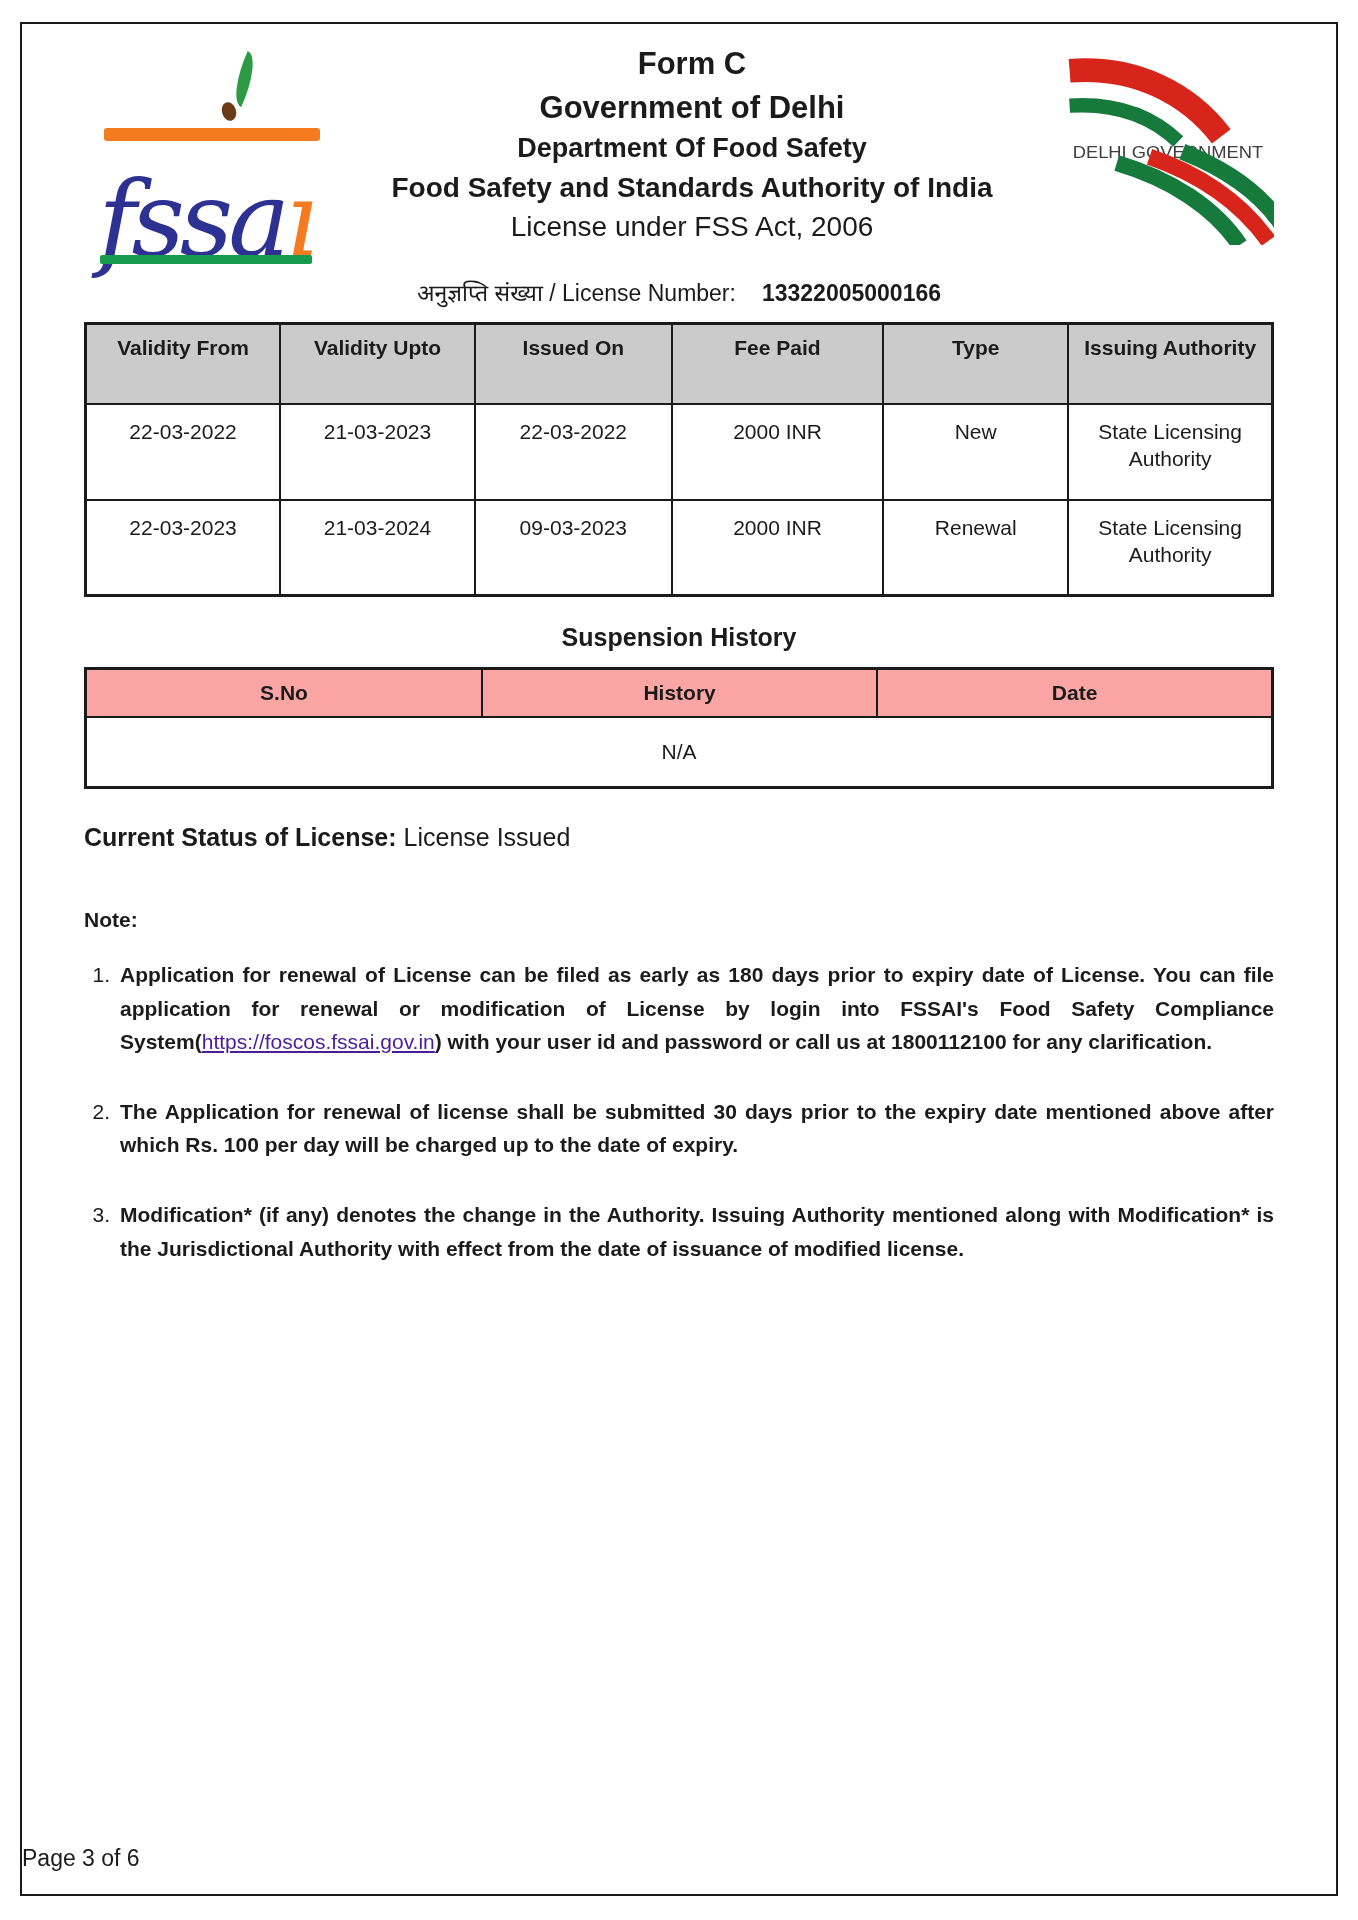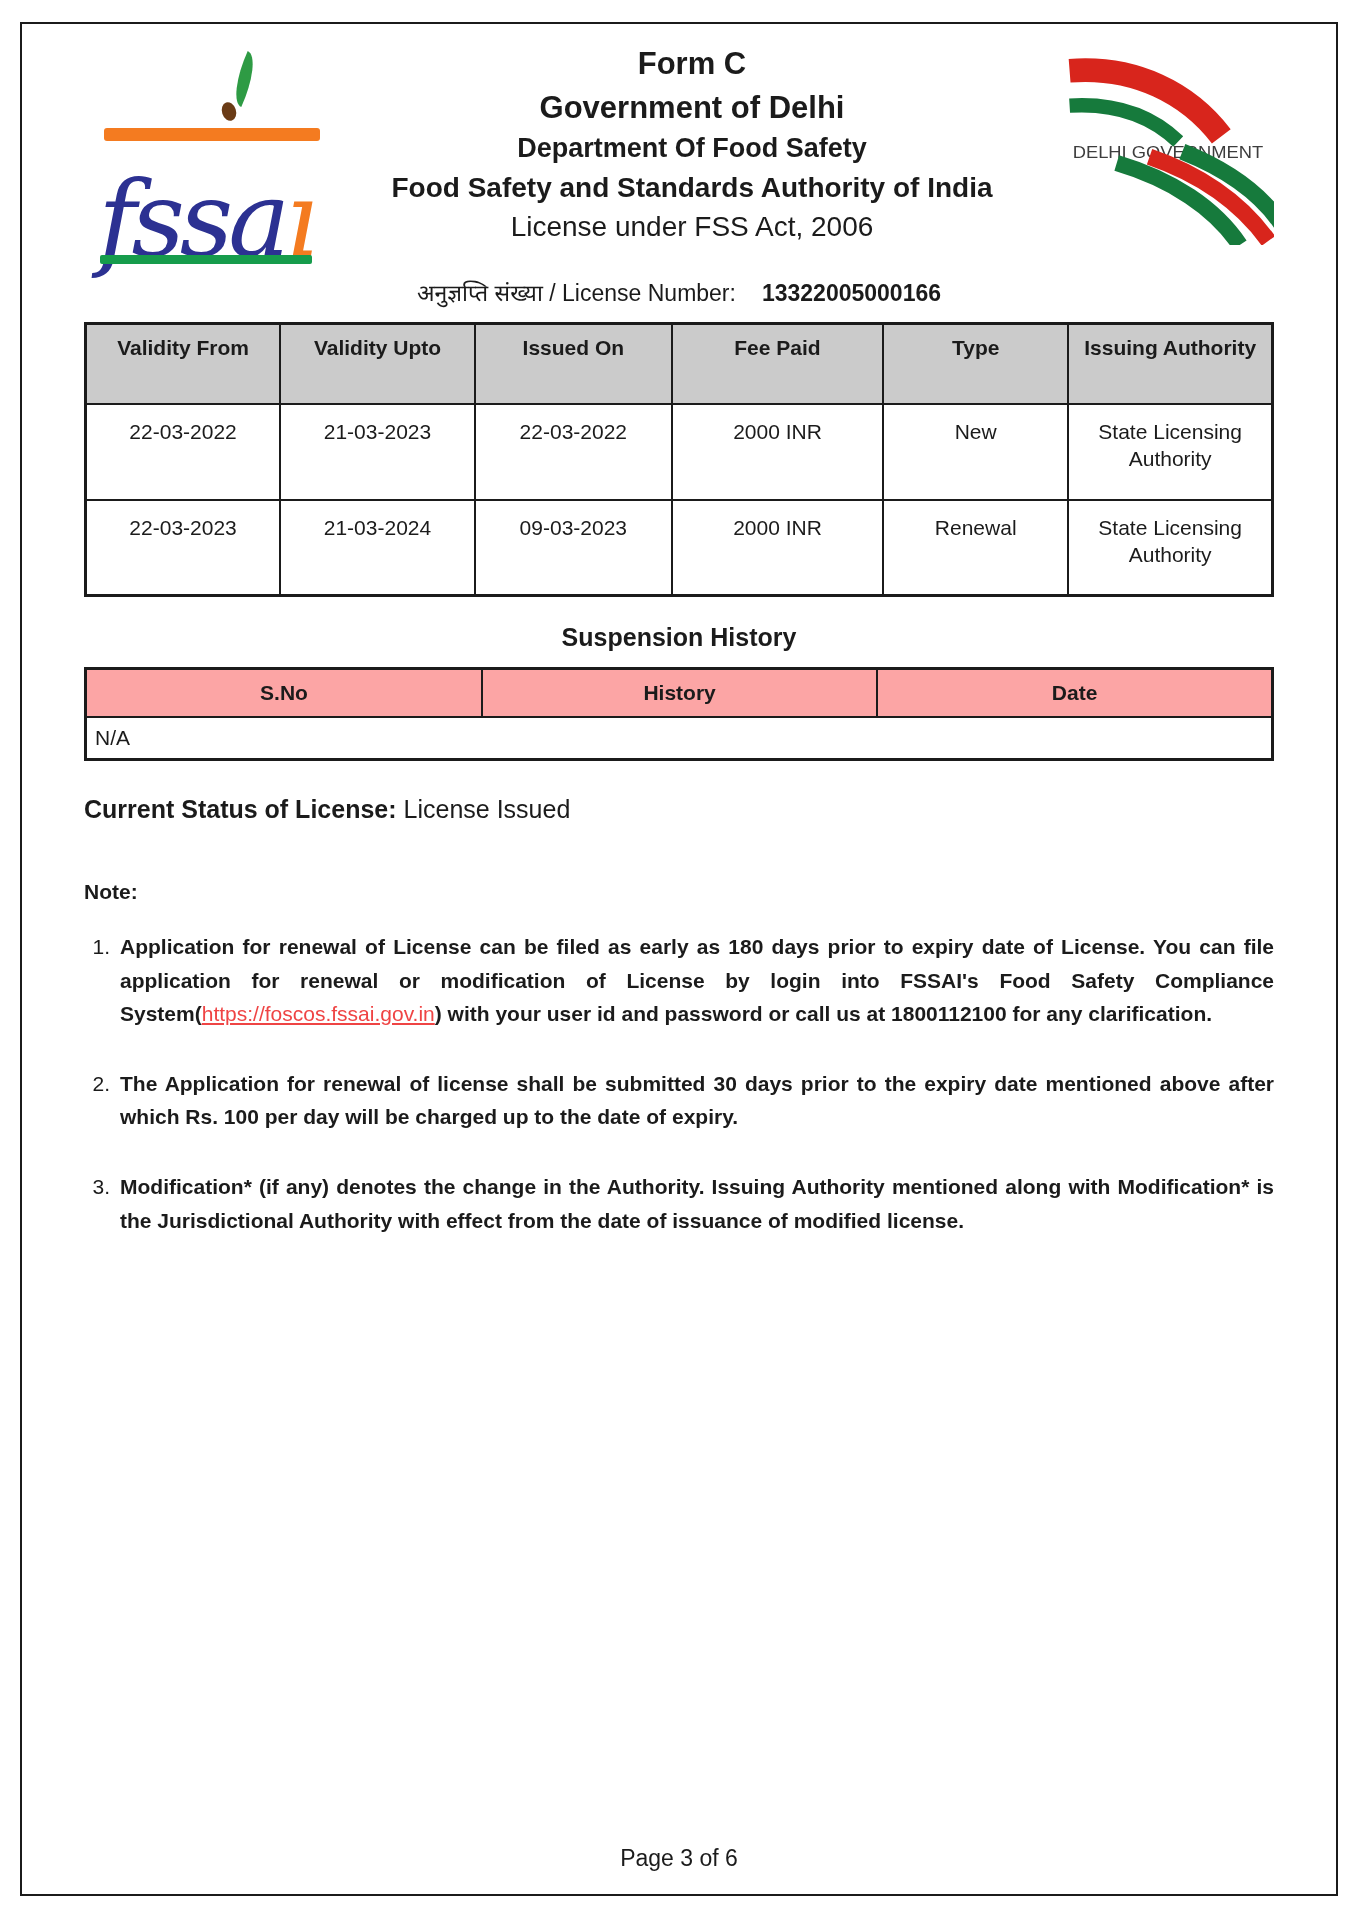--- a/index.html
+++ b/index.html
@@ -71,34 +71,34 @@
     border:2px solid #1b1b1b; font-size:21px; text-align:center;
     vertical-align:top; padding:13px 8px; height:96px; line-height:1.3;
   }
   .suspension-heading { margin-top:26px; text-align:center; font-size:25px; font-weight:bold; }
   .suspension-table { margin-top:15px; border:3px solid #1b1b1b; }
   .suspension-table th {
     background:#fca5a5; border:2px solid #1b1b1b;
     font-size:21px; font-weight:bold; padding:11px 8px;
   }
   .suspension-table td {
-    border:2px solid #4c1d95; font-size:21px; padding:8px 8px;
+    border:2px solid #4c1d95; font-size:21px; text-align:center; padding:22px 8px;
   }
 
   
   .status-line { margin-top:34px; font-size:25px; }
   .status-label { font-weight:bold; }
   .note-heading { margin-top:56px; font-size:21px; font-weight:bold; }
   .notes { margin-top:26px; }
   .note-item { display:flex; margin-bottom:36px; font-size:21px; }
   .note-num { flex:none; width:26px; text-align:right; margin-right:10px; font-weight:normal; line-height:1.6; }
   .note-text { flex:1; font-weight:bold; text-align:justify; line-height:1.6; }
-  .note-text a { color:#ef4444; font-weight:normal; text-decoration:underline; }
-
-  .footer { position:absolute; bottom:22px; left:0; right:0; text-align:center; font-size:23px; }
+  .note-text a { color:#4c1d95; font-weight:normal; text-decoration:underline; }
+
+  .footer { position:absolute; bottom:22px; left:0; right:0; text-align:left; font-size:23px; }
 </style>
 </head>
 <body>
 
 <div class="frame">
 
 
   <div class="header-row">
 
     <div class="fssai-logo">

